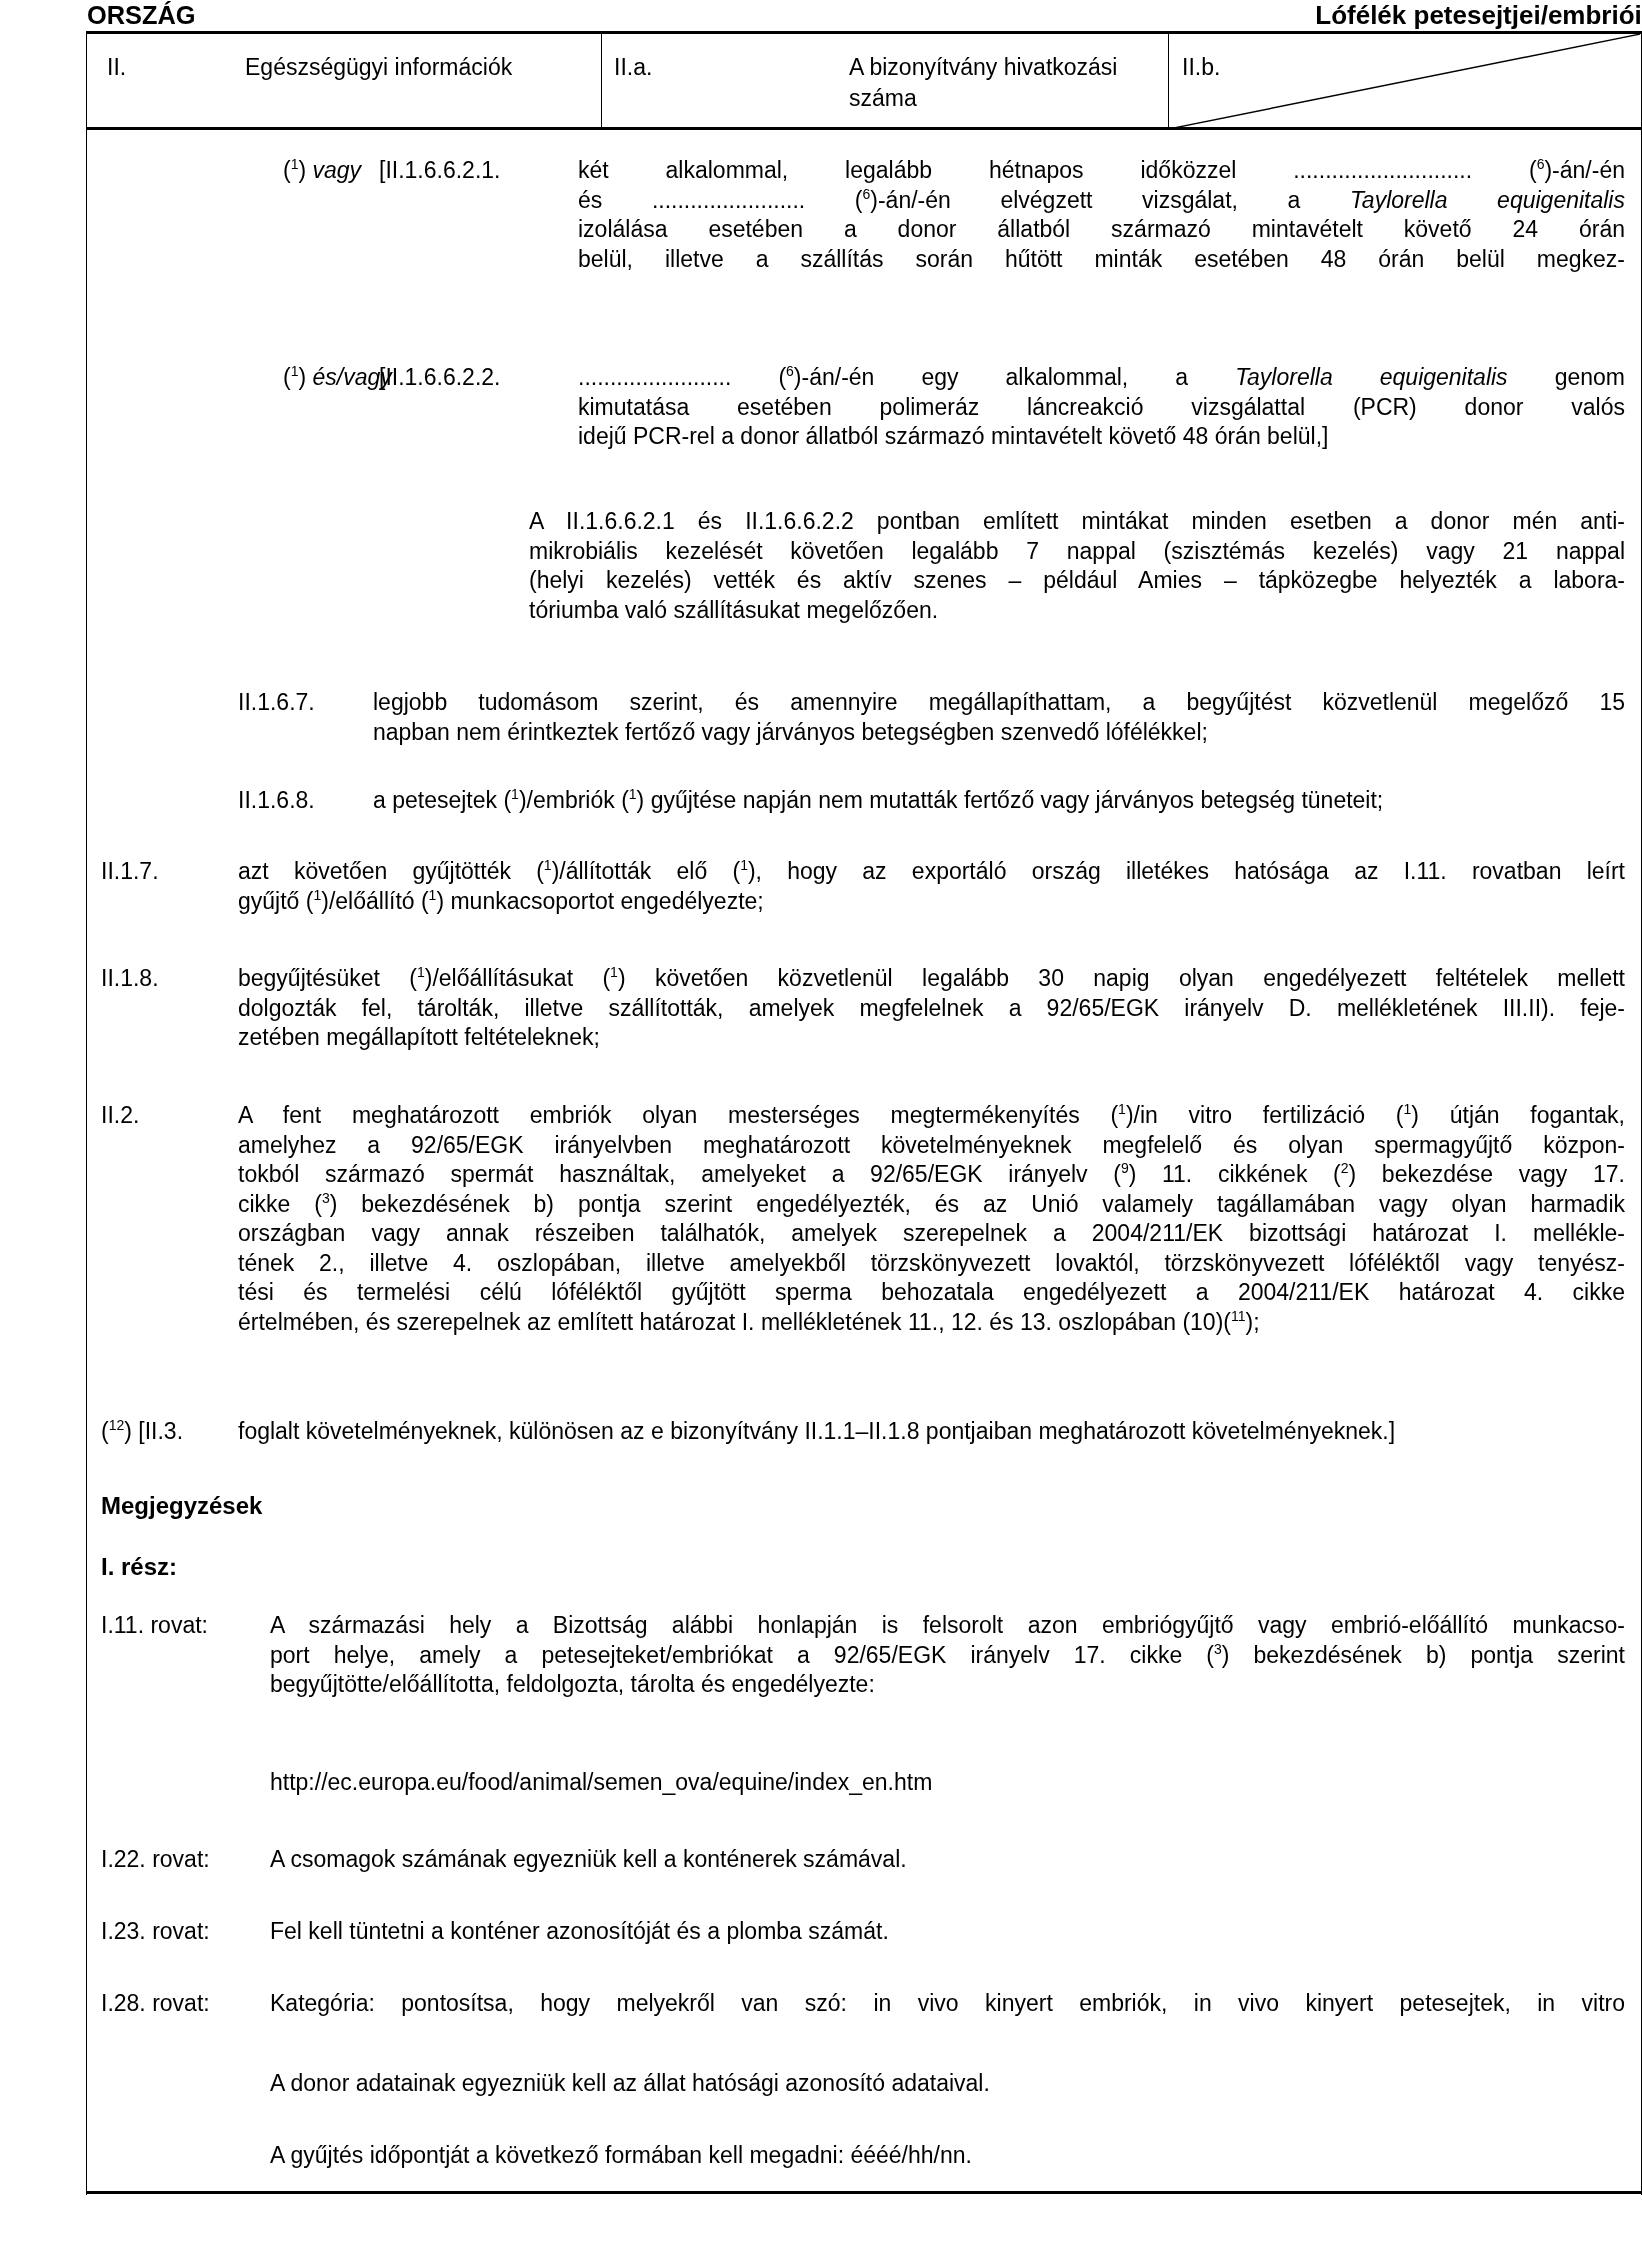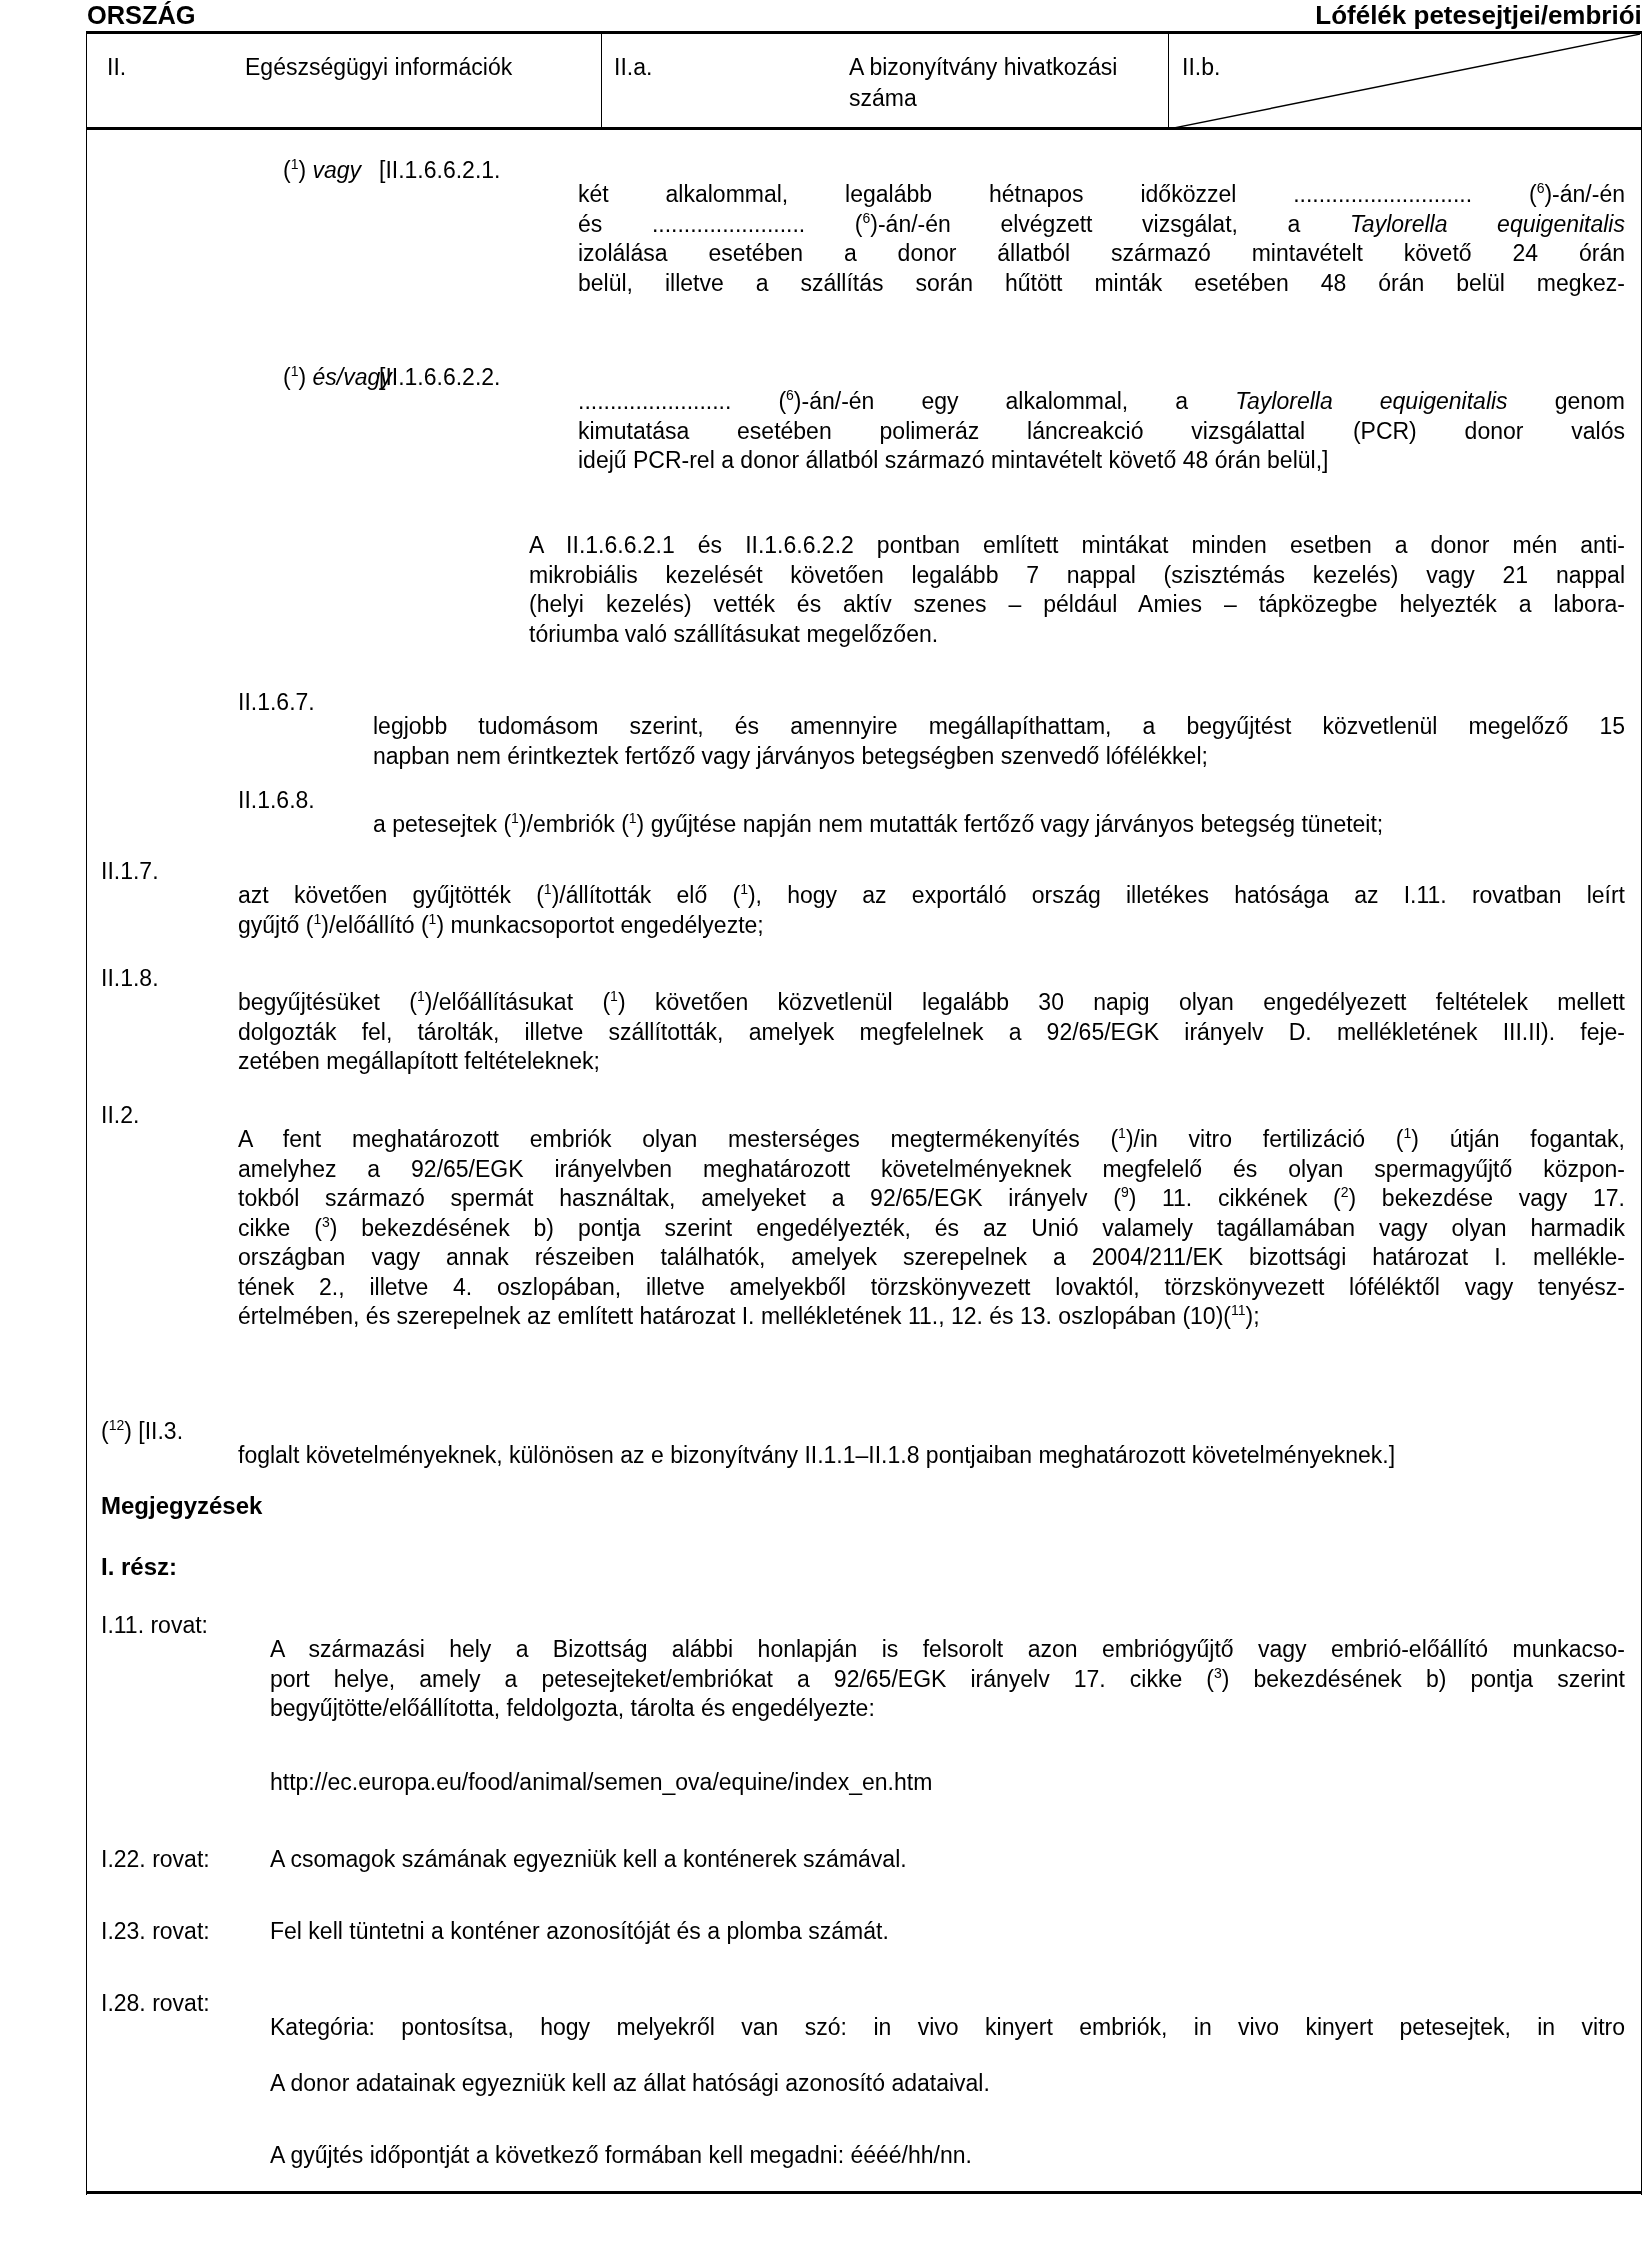--- a/index.html
+++ b/index.html
@@ -5,21 +5,21 @@
   html, body { margin: 0; padding: 0; background: #ffffff; }
   body { width: 1643px; height: 2261px; position: relative; overflow: hidden;
          font-family: "Liberation Sans", sans-serif; color: #000; }
   .page-title-left { position: absolute; left: 87px; top: 0px; font-size: 25.4px; font-weight: bold; line-height: 30px; }
   .page-title-right { position: absolute; right: 1.2px; top: 0px; font-size: 26px; font-weight: bold; line-height: 30px; }
   .frame { position: absolute; left: 86px; top: 31px; width: 1556px; height: 2164px;
            border-left: 1.7px solid #000; border-right: 1.7px solid #000; box-sizing: border-box; }
   .rule-thick { position: absolute; left: 86px; width: 1556px; height: 2.9px; background: #000; }
   .hcell { position: absolute; top: 0; height: 94px; font-size: 23px; line-height: 30px; }
   .vline { position: absolute; top: 34px; width: 1.2px; height: 95px; background: #000; }
-  .text { position: absolute; font-size: 23px; line-height: 29.5px; text-align: justify; margin-top: 24px; }
+  .text { position: absolute; font-size: 23px; line-height: 29.5px; text-align: justify; }
   .lbl { position: absolute; font-size: 23px; line-height: 29.5px; }
   .bold { font-weight: bold; font-size: 24px; }
   i { font-style: italic; }
   sup { font-size: 14px; vertical-align: super; line-height: 0; }
   .ital { font-style: italic; }
 </style>
 </head>
 <body>
 
 <div class="page-title-left">ORSZÁG</div>
@@ -90,20 +90,21 @@
   </div>
 
 <div class="lbl" style="left:101px;top:1101px">II.2.</div>
 <div class="text" id="p8" style="left:238px;top:1101px;width:1387px">
     <div style="text-align: justify; text-align-last: justify;">A fent meghatározott embriók olyan mesterséges megtermékenyítés (<sup>1</sup>)/in vitro fertilizáció (<sup>1</sup>) útján fogantak,</div>
     <div style="text-align: justify; text-align-last: justify;">amelyhez a 92/65/EGK irányelvben meghatározott követelményeknek megfelelő és olyan spermagyűjtő közpon-</div>
     <div style="text-align: justify; text-align-last: justify;">tokból származó spermát használtak, amelyeket a 92/65/EGK irányelv (<sup>9</sup>) 11. cikkének (<sup>2</sup>) bekezdése vagy 17.</div>
     <div style="text-align: justify; text-align-last: justify;">cikke (<sup>3</sup>) bekezdésének b) pontja szerint engedélyezték, és az Unió valamely tagállamában vagy olyan harmadik</div>
     <div style="text-align: justify; text-align-last: justify;">országban vagy annak részeiben találhatók, amelyek szerepelnek a 2004/211/EK bizottsági határozat I. mellékle-</div>
     <div style="text-align: justify; text-align-last: justify;">tének 2., illetve 4. oszlopában, illetve amelyekből törzskönyvezett lovaktól, törzskönyvezett lóféléktől vagy tenyész-</div>
+    <div style="text-align: justify; text-align-last: justify;">tési és termelési célú lóféléktől gyűjtött sperma behozatala engedélyezett a 2004/211/EK határozat 4. cikke</div>
     <div style="text-align: left; text-align-last: left;">értelmében, és szerepelnek az említett határozat I. mellékletének 11., 12. és 13. oszlopában (10)(<sup>11</sup>);</div>
   </div>
 
 <div class="lbl" style="left:101px;top:1417px">(<sup>12</sup>) [II.3.</div>
 <div class="text" id="p9" style="left:238px;top:1417px;width:1387px">
     <div style="text-align: left; text-align-last: left;">foglalt követelményeknek, különösen az e bizonyítvány II.1.1–II.1.8 pontjaiban meghatározott követelményeknek.]</div>
   </div>
 
 <div class="lbl bold" style="left:101px;top:1491px">Megjegyzések</div>
 <div class="lbl bold" style="left:101px;top:1552px">I. rész:</div>

